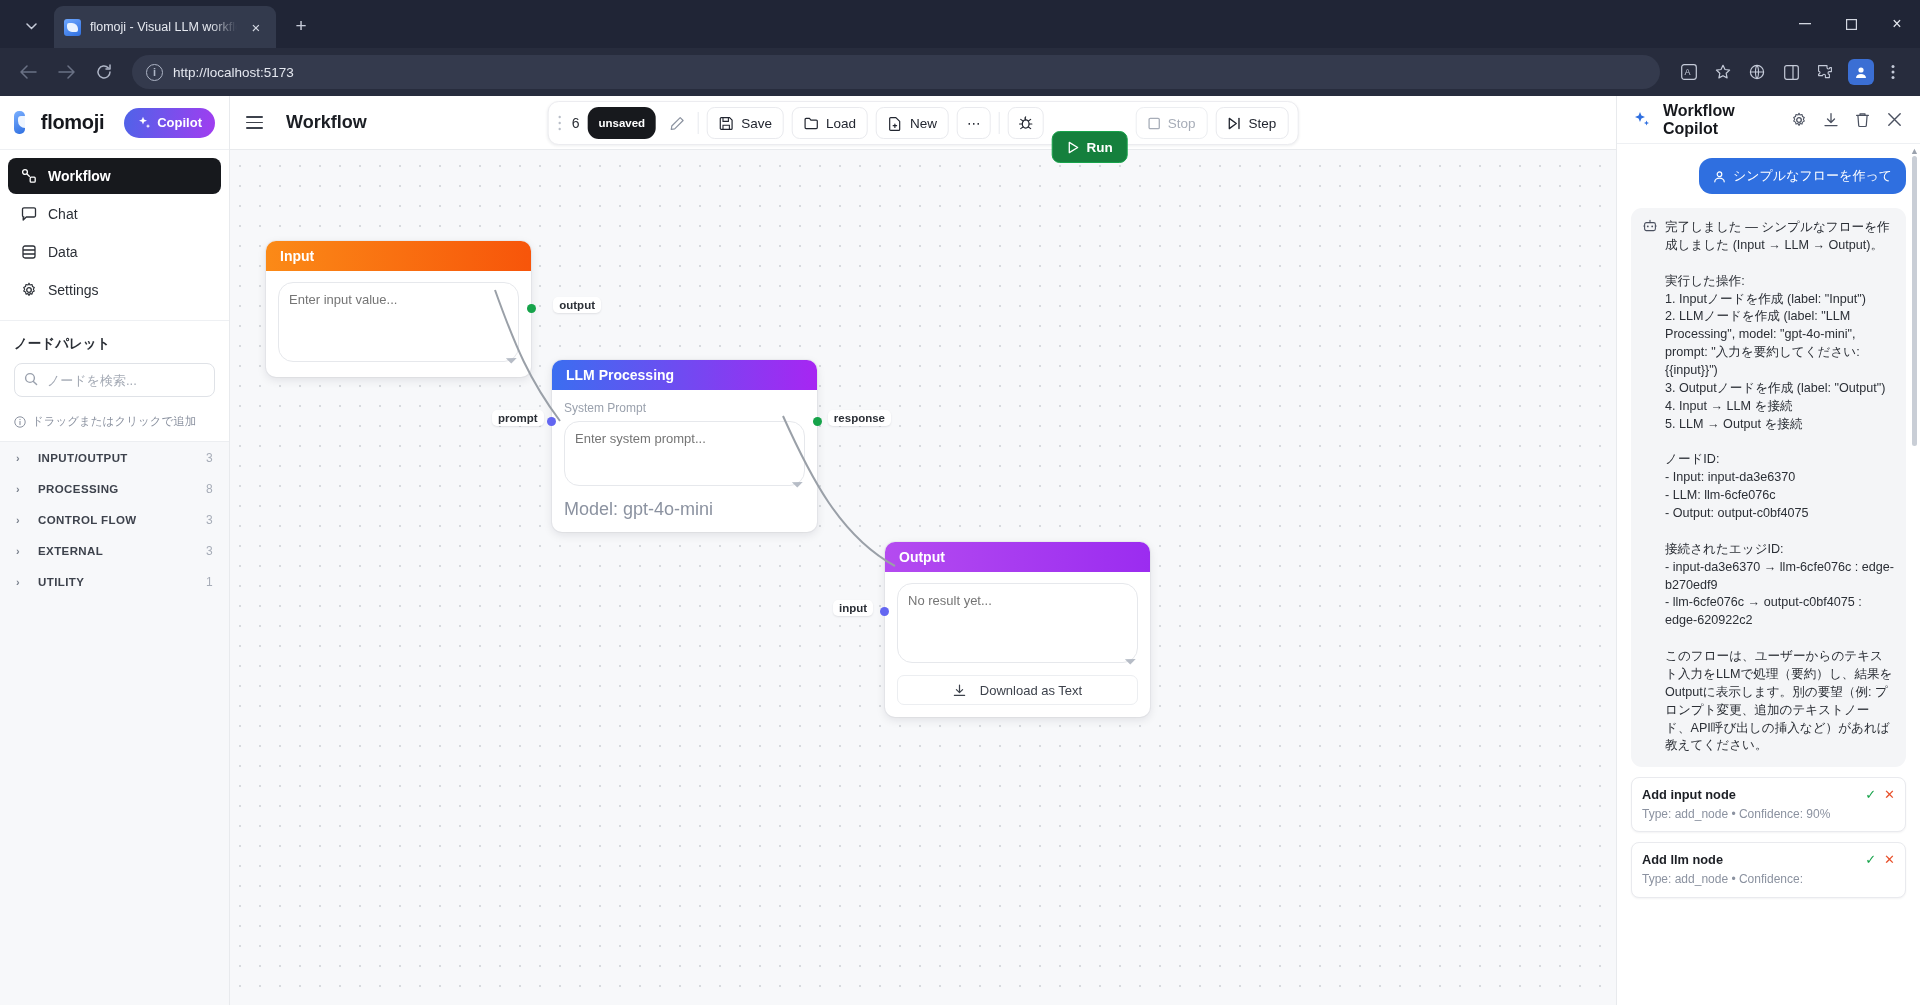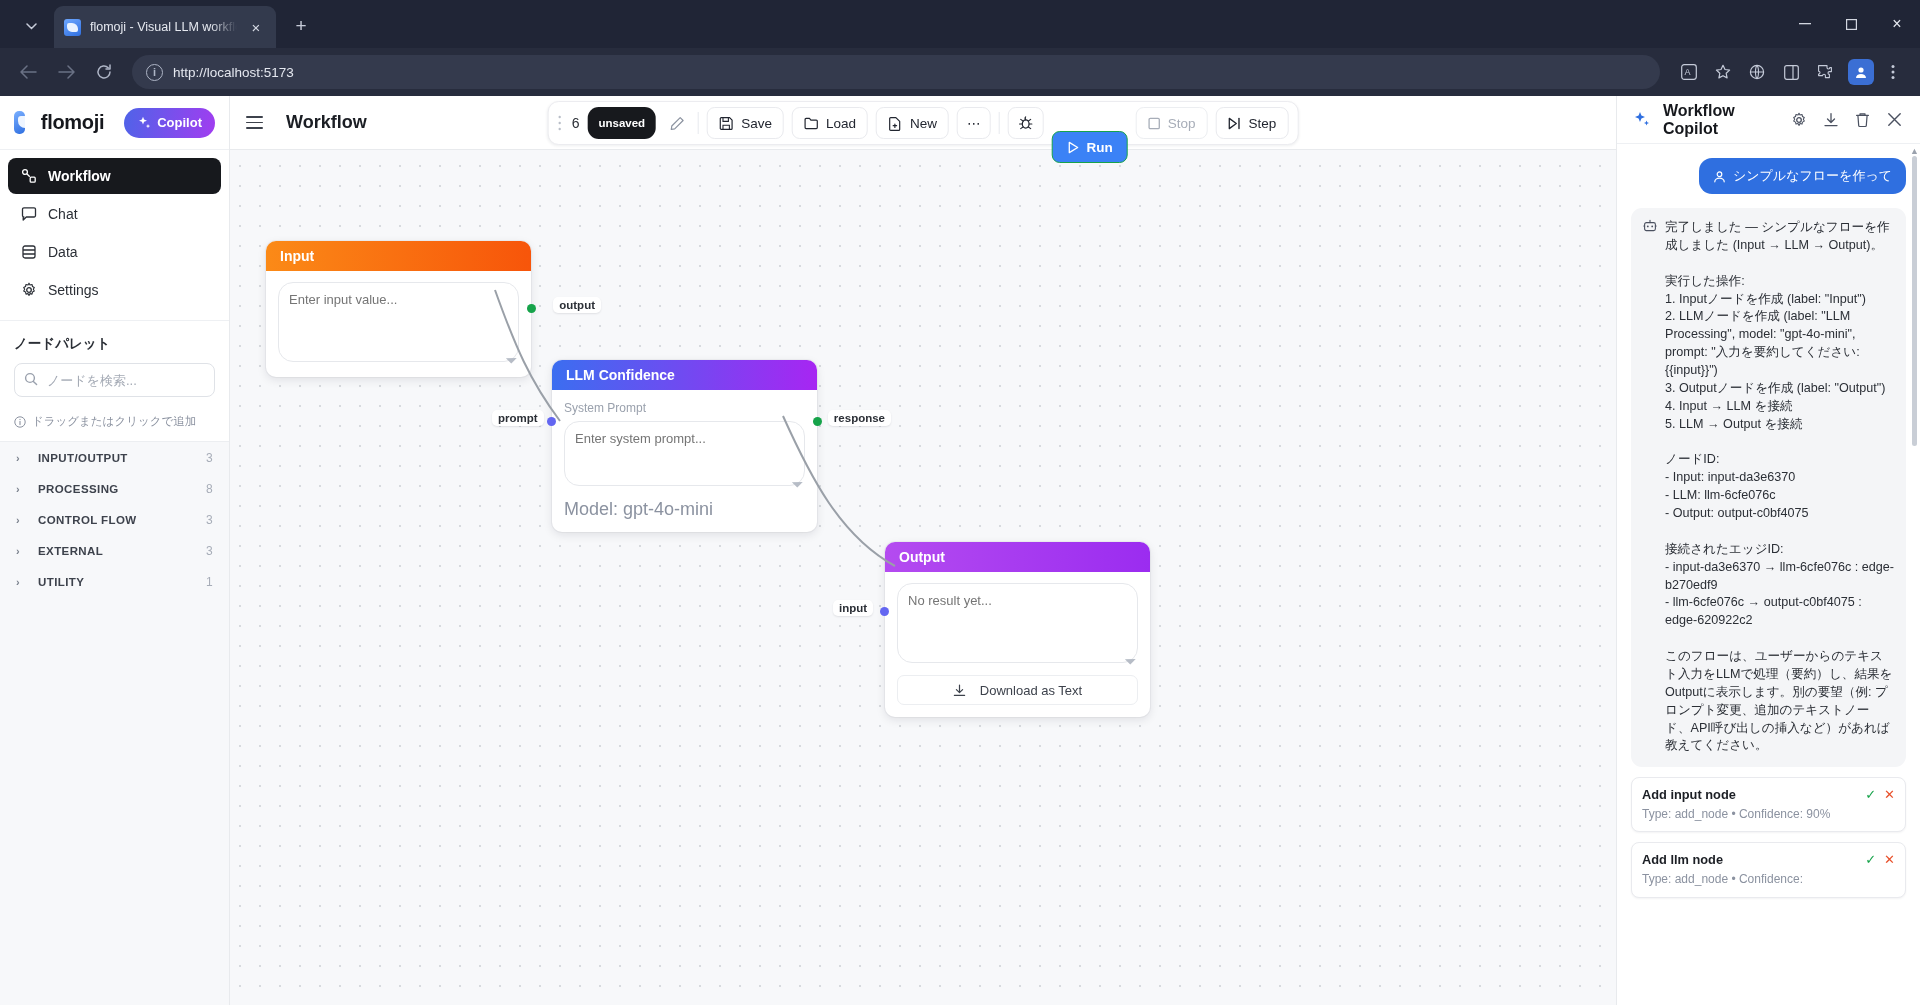--- a/index.html
+++ b/index.html
@@ -153,21 +153,21 @@
   }
   .tb-icon-btn { width: 26px; height: 26px; display:flex; align-items:center; justify-content:center;
     color:#8c93a0; }
   .tb-sep { width: 1px; height: 22px; background: #e7e9ee; }
   .tb-btn {
     height: 32px; border: 1px solid #e9eaee; border-radius: 8px; background: #fff;
     display: flex; align-items: center; gap: 7px; padding: 0 11px;
     font-size: 13.5px; color: #222630; font-weight: 500; font-family: inherit;
   }
   .tb-btn.icon-only { padding: 0 9px; }
-  .tb-btn.run { background: #3b82f6; border-color: #17a34a; color: #fff; font-weight: 600; padding: 0 14px; margin-top: 48px; }
+  .tb-btn.run { background: #15803d; border-color: #17a34a; color: #fff; font-weight: 600; padding: 0 14px; margin-top: 48px; }
   .tb-btn.stop { color: #a7adb8; border-color:#eceef1; }
 
   
   .node { position: absolute; background: #fff; border-radius: 10px;
     box-shadow: 0 3px 10px rgba(16,24,40,.10), 0 0 0 1px rgba(16,24,40,.04); }
   .node-head { height: 30px; border-radius: 10px 10px 0 0; display:flex; align-items:center;
     padding: 0 14px; color:#fff; font-size: 14px; font-weight: 700; }
   .node-body { padding: 11px 12px 12px 12px; }
   .node-field {
     width: 100%; border: 1px solid #e6e8ec; border-radius: 15px; padding: 9px 10px;
@@ -523,21 +523,21 @@
             <textarea class="node-field" rows="4" placeholder="Enter input value..." style=""></textarea>
             <span class="resize-grip">◢</span>
           </div>
         </div>
         <div class="port out" style="right:-5px; top:63px;"></div>
         <div class="port-label" style="right:-70px; top:56px;">output</div>
       </div>
 
       <div class="node" style="left:322px; top:264px; width:265px;">
         <div class="node-head" style="background:linear-gradient(90deg,#3b6ef0,#a726f2);">
-          <span>LLM Confidence</span>
+          <span>LLM Processing</span>
         </div>
         <div class="node-body">
           <div class="node-sub">System Prompt</div>
           <div style="position:relative;">
             <textarea class="node-field" rows="3" placeholder="Enter system prompt..." style=""></textarea>
             <span class="resize-grip">◢</span>
           </div>
           <div class="node-foot">Model: gpt-4o-mini</div>
         </div>
         <div class="port in" style="left:-5px; top:57px;"></div>

